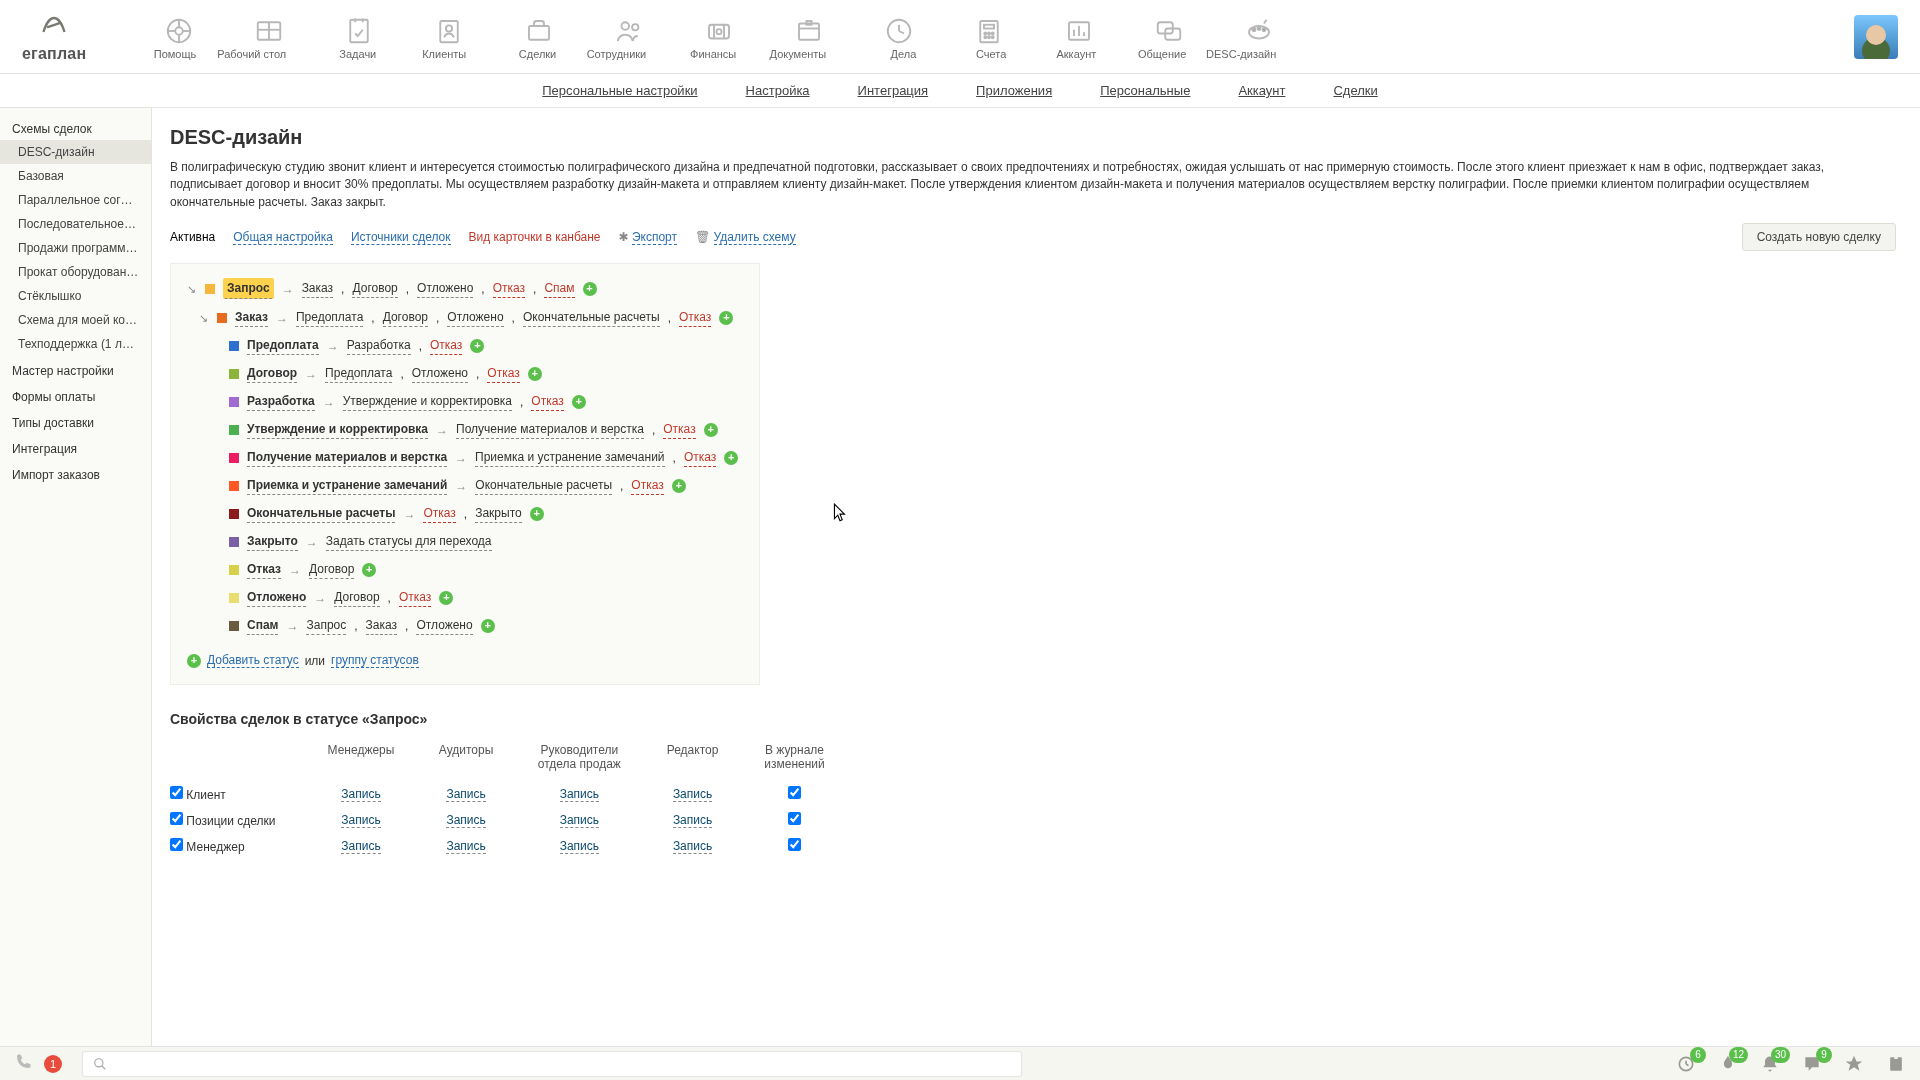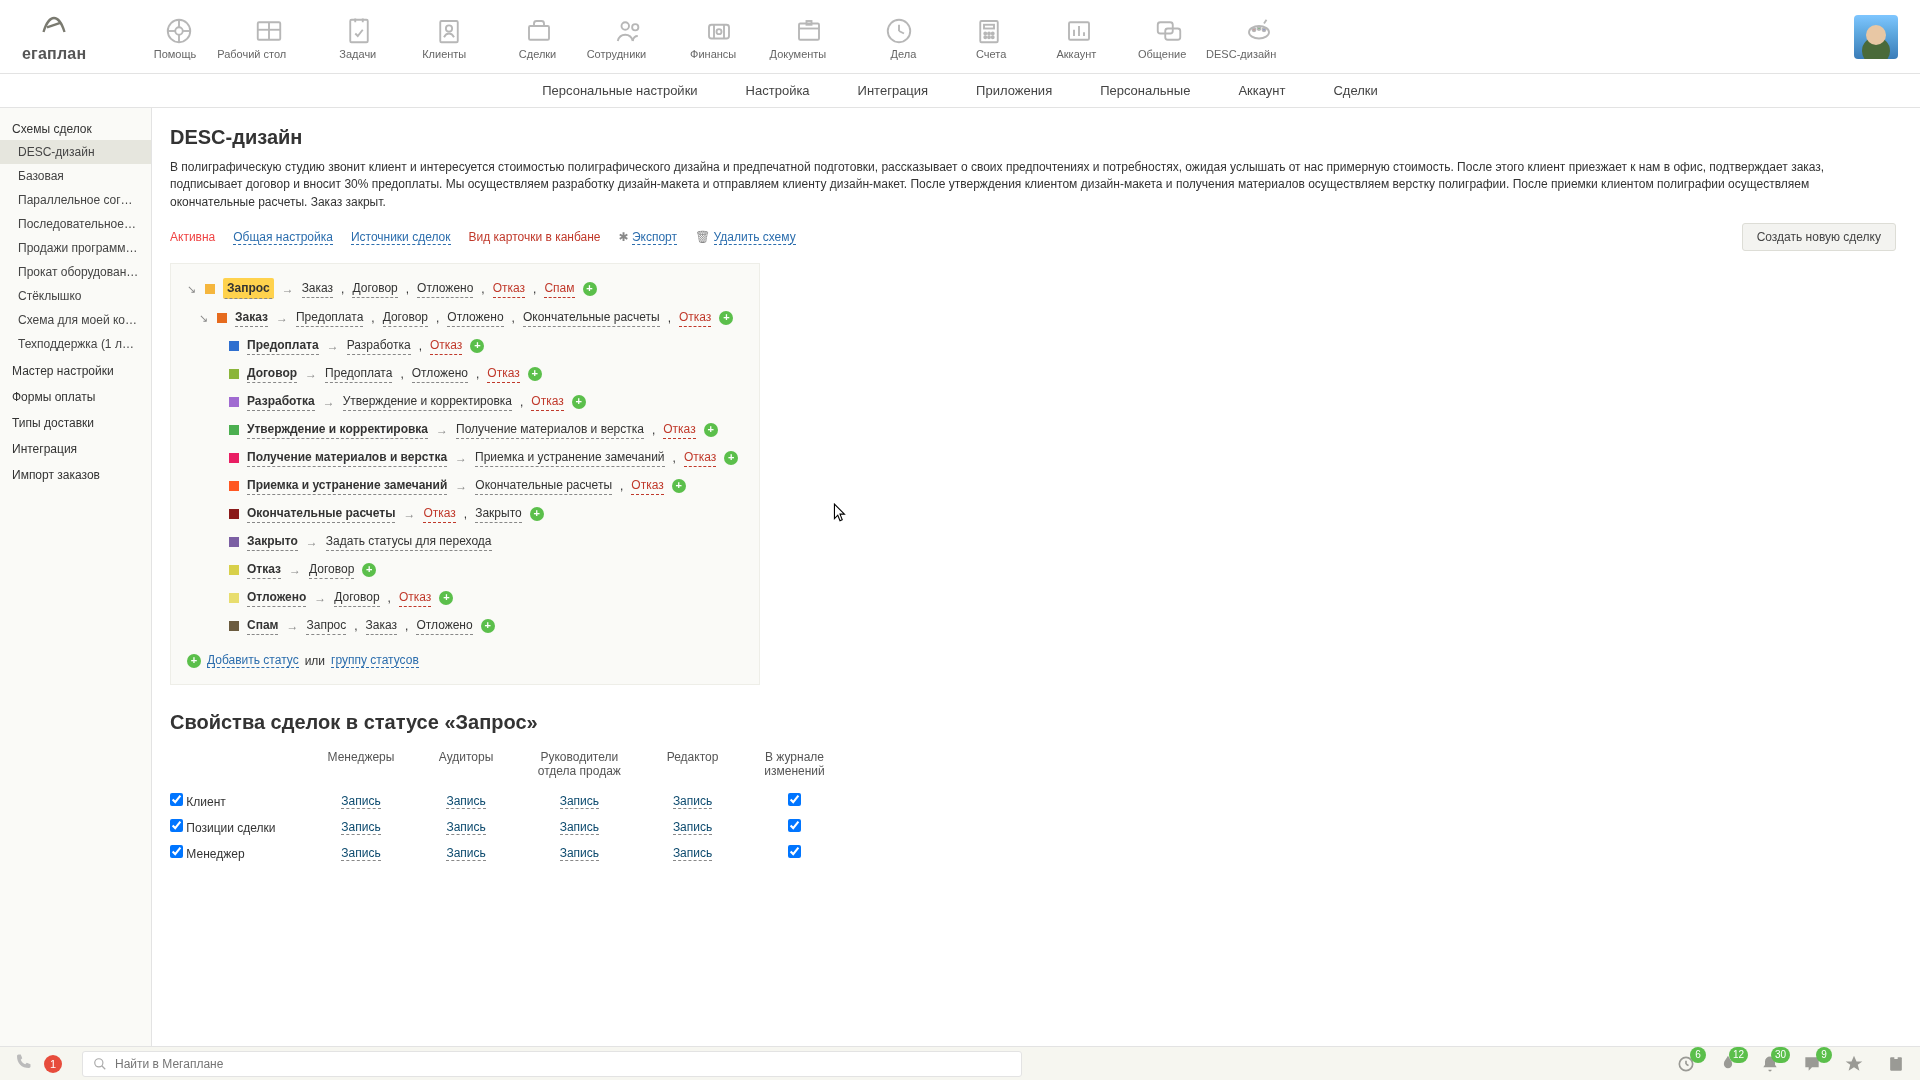--- a/index.html
+++ b/index.html
@@ -12,55 +12,55 @@
   .logo-text { font-size:16px; font-weight:600; color:#555; letter-spacing:0.2px; }
   .topnav-items { display:flex; gap:20px; flex:1; }
   .topnav-item { display:flex; flex-direction:column; align-items:flex-end; width:70px; gap:0; cursor:pointer; }
   .topnav-icon { width:34px; height:34px; color:#b7b7b7; display:flex; align-items:center; justify-content:center; }
   .topnav-icon svg { width:30px; height:30px; }
   .topnav-label { font-size:11px; color:#666; text-align:center; white-space:nowrap; }
   .avatar { width:44px; height:44px; border-radius:4px; background:linear-gradient(180deg,#7ec6ff 0%,#5fa9e0 40%,#3a7cb8 100%); margin-left:auto; position:relative; overflow:hidden; }
   .avatar::after{content:"";position:absolute;left:12px;top:10px;width:20px;height:20px;border-radius:50%;background:#e8c7a4;box-shadow:0 16px 0 4px #4a6a3a;}
 
   
-  .subnav { height:34px; border-bottom:1px solid #e3e3e3; display:flex; align-items:center; justify-content:center; gap:48px; font-size:13px; color:#444; }
+  .subnav { height:34px; border-bottom:1px solid #e3e3e3; display:flex; align-items:center; justify-content:center; gap:48px; font-size:13px; color:#444;text-decoration:underline; }
   .subnav-item { cursor:pointer; }
 
   
   .layout { display:flex; height:calc(1080px - 74px - 34px - 34px); }
   .sidebar { width:152px; background:#fafaf7; border-right:1px solid #e3e3e3; padding-top:6px; font-size:12px; }
   .side-section { font-size:12px; color:#333; padding:8px 12px 4px; }
   .side-item { padding:5px 12px 5px 18px; color:#444; cursor:pointer; white-space:nowrap; overflow:hidden; text-overflow:ellipsis; }
   .side-item.active { background:#e6e6de; }
 
   .content { flex:1; padding:18px 24px 0 18px; overflow:auto; }
   h1 { font-size:20px; font-weight:700; margin-bottom:10px; }
   .desc-p { font-size:12px; line-height:1.45; color:#333; margin-bottom:12px; }
 
   .scheme-tabs { display:flex; align-items:center; gap:18px; font-size:12px; margin-bottom:12px; }
   .scheme-tab-link { color:#2b6dad; border-bottom:1px dashed #2b6dad; cursor:pointer; }
   .scheme-tab-active { color:#c0392b; }
-  .scheme-tab-green { color:#ef4444; }
+  .scheme-tab-green { color:#000000; }
   .scheme-tab-muted-icon { color:#888; font-size:12px; }
   .btn-create { margin-left:auto; background:#f3f3f0; border:1px solid #ddddd6; border-radius:3px; padding:6px 14px; font-size:12px; color:#444; cursor:pointer; }
 
   .flow-box { background:#fafaf7; border:1px solid #eeeee8; width:590px; padding:14px 16px 16px; margin-bottom:26px; }
   .flow-row { display:flex; align-items:center; gap:8px; margin-bottom:9px; font-size:12px; line-height:18px; flex-wrap:wrap; }
   .expand-arrow { color:#888; font-size:11px; width:10px; display:inline-block; }
   .sq { width:10px; height:10px; display:inline-block; flex-shrink:0; }
   .status-name { font-weight:700; border-bottom:1px dashed #888; cursor:pointer; }
   .status-highlight { background:#ffd24d; padding:1px 4px; border-radius:2px; }
   .arrow-sep { color:#888; }
   .trans-link { border-bottom:1px dashed #888; color:#333; cursor:pointer; }
   .trans-refuse { color:#c0392b; border-bottom:1px dashed #c0392b; cursor:pointer; }
   .plus-circle { width:14px; height:14px; border-radius:50%; background:#5bbf4b; color:#fff; display:inline-flex; align-items:center; justify-content:center; font-size:11px; font-weight:700; cursor:pointer; flex-shrink:0; line-height:1; }
   .add-status-row { margin-top:18px; display:flex; align-items:center; gap:6px; font-size:12px; }
   .link-dashed { color:#2b6dad; border-bottom:1px dashed #2b6dad; cursor:pointer; }
 
-  h2 { font-size:20px; font-weight:700; margin-bottom:12px; }
+  h2 { font-size:14px; font-weight:700; margin-bottom:12px; }
   table.props { border-collapse:collapse; font-size:12px; }
   table.props th { font-weight:400; color:#555; text-align:center; padding:4px 20px 10px; vertical-align:top; }
   table.props th:first-child { text-align:left; padding-left:0; }
   table.props td { padding:5px 32px; text-align:center; }
   table.props td:first-child { text-align:left; padding-left:0; }
   .cell-link { border-bottom:1px dashed #888; cursor:pointer; color:#0c4a6e; }
   input[type=checkbox] { cursor:pointer; }
 
   
   .bottombar { position:fixed; left:0; right:0; bottom:0; height:34px; background:#f6f6f0; border-top:1px solid #e3e3e3; display:flex; align-items:center; padding:0 14px; gap:12px; }
@@ -480,21 +480,20 @@
     <svg width="18" height="18" viewBox="0 0 24 24" fill="#bbb">
         <path d="M6 2h3l2 5-2 2c1 3 3 5 6 6l2-2 5 2v3c0 1-1 2-2 2C10 20 4 14 4 4c0-1 1-2 2-2z"></path>
       </svg>
   </span>
   <span class="red-badge">1</span>
   <div class="search-wrap">
     <svg width="14" height="14" viewBox="0 0 24 24" fill="none" stroke="#aaa" stroke-width="2">
         <circle cx="10" cy="10" r="7"></circle>
         <line x1="21" y1="21" x2="15" y2="15"></line>
       </svg>
-    <input type="text" placeholder="Найти в Мегаплане" style="">
   </div>
   <div class="bottom-icons" id="bottom-icons">
       <span class="bicon">
         <svg viewBox="0 0 24 24" fill="none" stroke="currentColor" stroke-width="2">
           <circle cx="12" cy="12" r="8"></circle>
           <line x1="12" y1="8" x2="12" y2="12"></line>
           <line x1="12" y1="12" x2="15" y2="14"></line>
         </svg>
         <span class="badge-green">6</span>
       </span>

